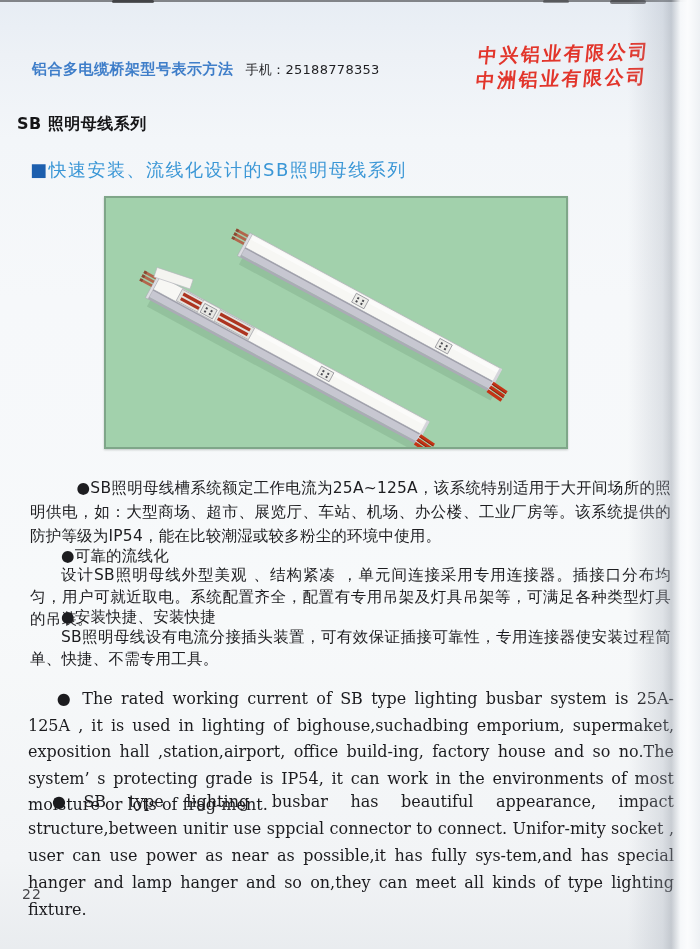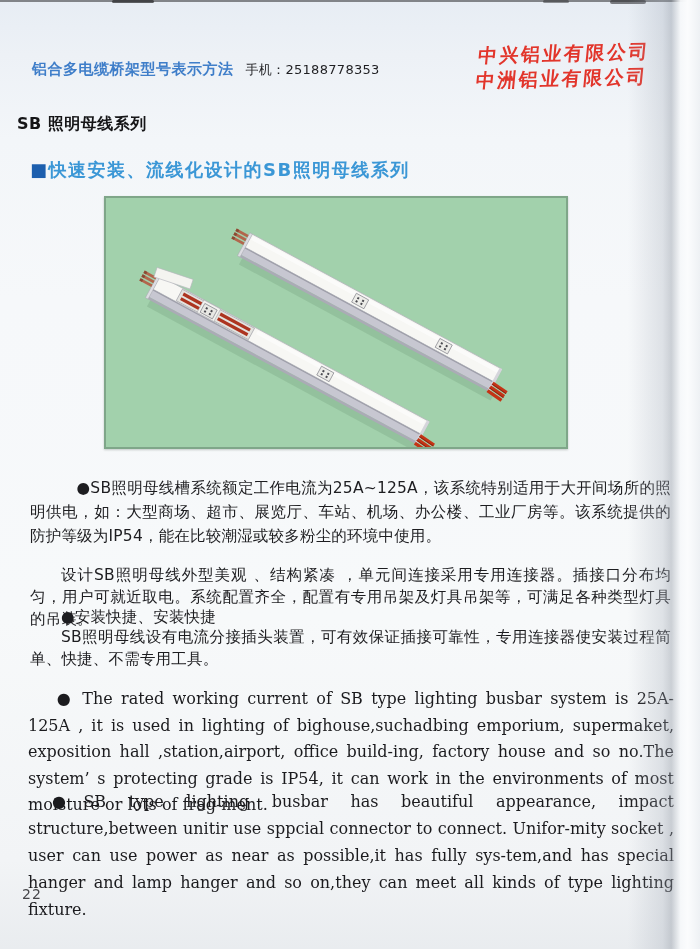--- a/index.html
+++ b/index.html
@@ -29,21 +29,21 @@
   .companies{position:absolute;left:477px;top:41px;color:#e2352b;
     font-family:"DejaVu Serif","Liberation Serif",serif;font-weight:bold;
     font-size:19px;line-height:25px;letter-spacing:2.5px;white-space:nowrap;
     transform:rotate(-1.5deg) skewX(-7deg);}
   
   .series-zh{position:absolute;left:17px;top:114px;font-size:16px;
     font-weight:bold;color:#151517;letter-spacing:0.5px;}
   .series-en{position:absolute;left:33px;top:137px;font-size:13.5px;
     color:#26262a;letter-spacing:0.3px;word-spacing:4px;}
   .feature{position:absolute;left:30px;top:158px;font-size:18px;
-    font-weight:bold;letter-spacing:1.5px;white-space:nowrap;}
+    font-weight:normal;letter-spacing:1.5px;white-space:nowrap;}
   .feature .sq{color:#1d5fae;}
   .feature .tx{color:#3b97d6;}
   
   .figure{position:absolute;left:104px;top:196px;width:464px;height:253px;
     box-sizing:border-box;background:#a2d1ac;border:2px solid #7fa689;
     box-shadow:0 1px 2px rgba(40,60,45,0.25);}
   .figure svg{display:block;width:100%;height:100%;}
   
   .zh{position:absolute;left:30px;width:641px;font-size:15.5px;
     color:#1d1d20;text-align:justify;letter-spacing:0.2px;}
@@ -175,20 +175,21 @@
           <rect x="0" y="6.6" width="17" height="3.4" fill="#c43415"></rect>
           <rect x="0" y="11.2" width="17" height="3.4" fill="#c43415"></rect>
           <rect x="0" y="4.5" width="17" height="0.9" fill="#8d2410"></rect>
           <rect x="0" y="9.1" width="17" height="0.9" fill="#8d2410"></rect>
         </g>
       </g>
     </svg>
   </div>
 
   <div class="zh b1">●SB照明母线槽系统额定工作电流为25A~125A，该系统特别适用于大开间场所的照明供电，如：大型商场、超市、展览厅、车站、机场、办公楼、工业厂房等。该系统提供的防护等级为IP54，能在比较潮湿或较多粉尘的环境中使用。</div>
+  <div class="zh h2">●可靠的流线化</div>
   <div class="zh b2">设计SB照明母线外型美观 、结构紧凑 ，单元间连接采用专用连接器。插接口分布均匀，用户可就近取电。系统配置齐全，配置有专用吊架及灯具吊架等，可满足各种类型灯具的吊装。</div>
   <div class="zh h3">●安装快捷、安装快捷</div>
   <div class="zh b3">SB照明母线设有电流分接插头装置，可有效保证插接可靠性，专用连接器使安装过程简单、快捷、不需专用工具。</div>
 
   <div class="en e1">● The rated working current of SB type lighting busbar system is 25A-125A , it is used in lighting of bighouse,suchadbing emporium, supermaket, exposition hall ,station,airport, office build-ing, factory house and so no.The system’ s protecting grade is IP54, it can work in the environments of most moisture or lots of frag-ment.</div>
   <div class="en e2">●SB type lighting busbar has beautiful appearance, impact structure,between unitir use sppcial connector to connect. Unifor-mity socket , user can use power as near as possible,it has fully sys-tem,and has special hanger and lamp hanger and so on,they can meet all kinds of type lighting fixture.</div>
 
   <div class="page-number">22</div>
 
   <div class="gutter"></div>

